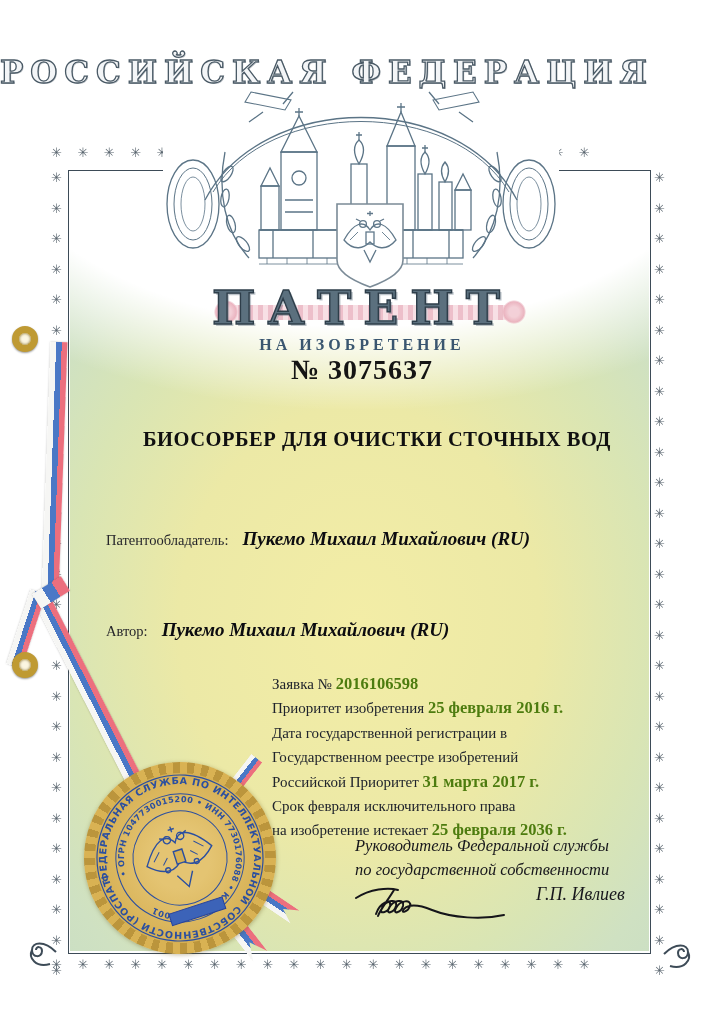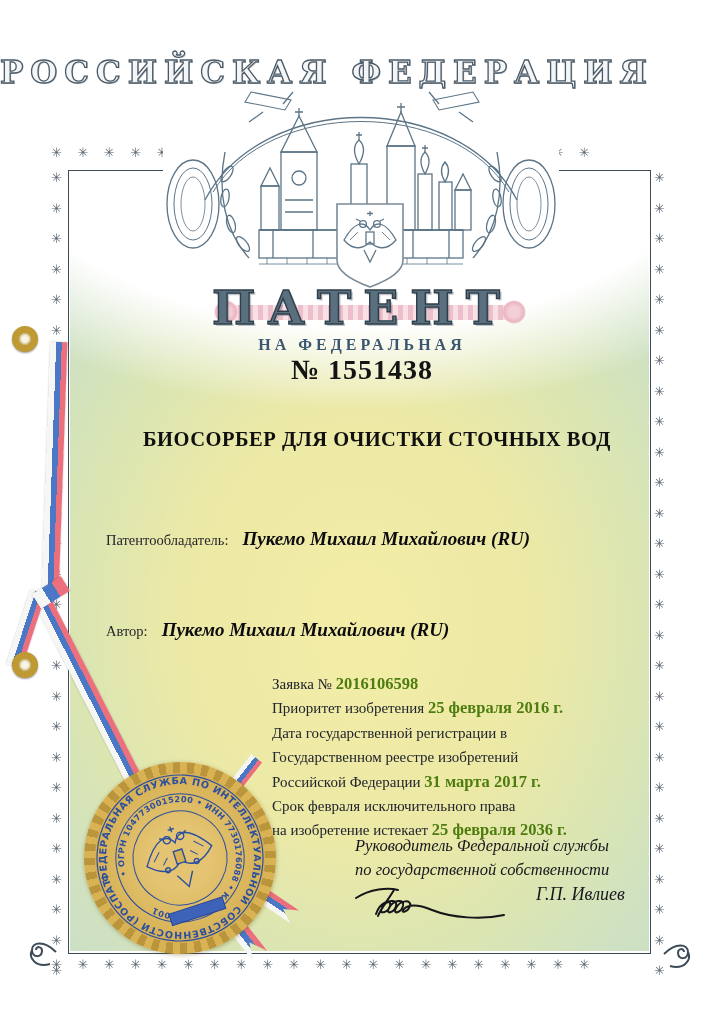--- a/index.html
+++ b/index.html
@@ -192,24 +192,24 @@
         <path d="M34,50 L40,62 L46,50"></path>
         <path d="M20,40 l8,-8 M60,40 l-8,-8" stroke-width=".9"></path>
       </g>
     </svg>
   </div>
 
   <div class="country">РОССИЙСКАЯ ФЕДЕРАЦИЯ</div>
 
   <div class="pink-band"></div>
   <div class="patent-word">ПАТЕНТ</div>
-  <div class="subtype">НА ФЕДЕРАЛЬНАЯ</div>
+  <div class="subtype">НА ИЗОБРЕТЕНИЕ</div>
   <div class="number-line">
     <span>№</span>
-    <span>1551438</span>
+    <span>3075637</span>
   </div>
 
   <div class="invention-title">БИОСОРБЕР ДЛЯ ОЧИСТКИ СТОЧНЫХ ВОД</div>
 
   <div class="pair-row" style="left:106px;top:528px;">
     <span class="pair-label">Патентообладатель:</span>
     <span class="pair-value">Пукемо Михаил Михайлович (RU)</span>
   </div>
 
   <div class="pair-row" style="left:106px;top:619px;">
@@ -222,21 +222,21 @@
       <span>Заявка №</span>
       <span class="val">2016106598</span>
     </div>
     <div>
       <span>Приоритет изобретения</span>
       <span class="val">25 февраля 2016 г.</span>
     </div>
     <div>Дата государственной регистрации в</div>
     <div>Государственном реестре изобретений</div>
     <div>
-      <span>Российской Федерации</span>
+      <span>Российской Приоритет</span>
       <span class="val">31 марта 2017 г.</span>
     </div>
     <div>Срок февраля исключительного права</div>
     <div>
       <span>на изобретение истекает</span>
       <span class="val">25 февраля 2036 г.</span>
     </div>
   </div>
 
   <div class="sig-title">

